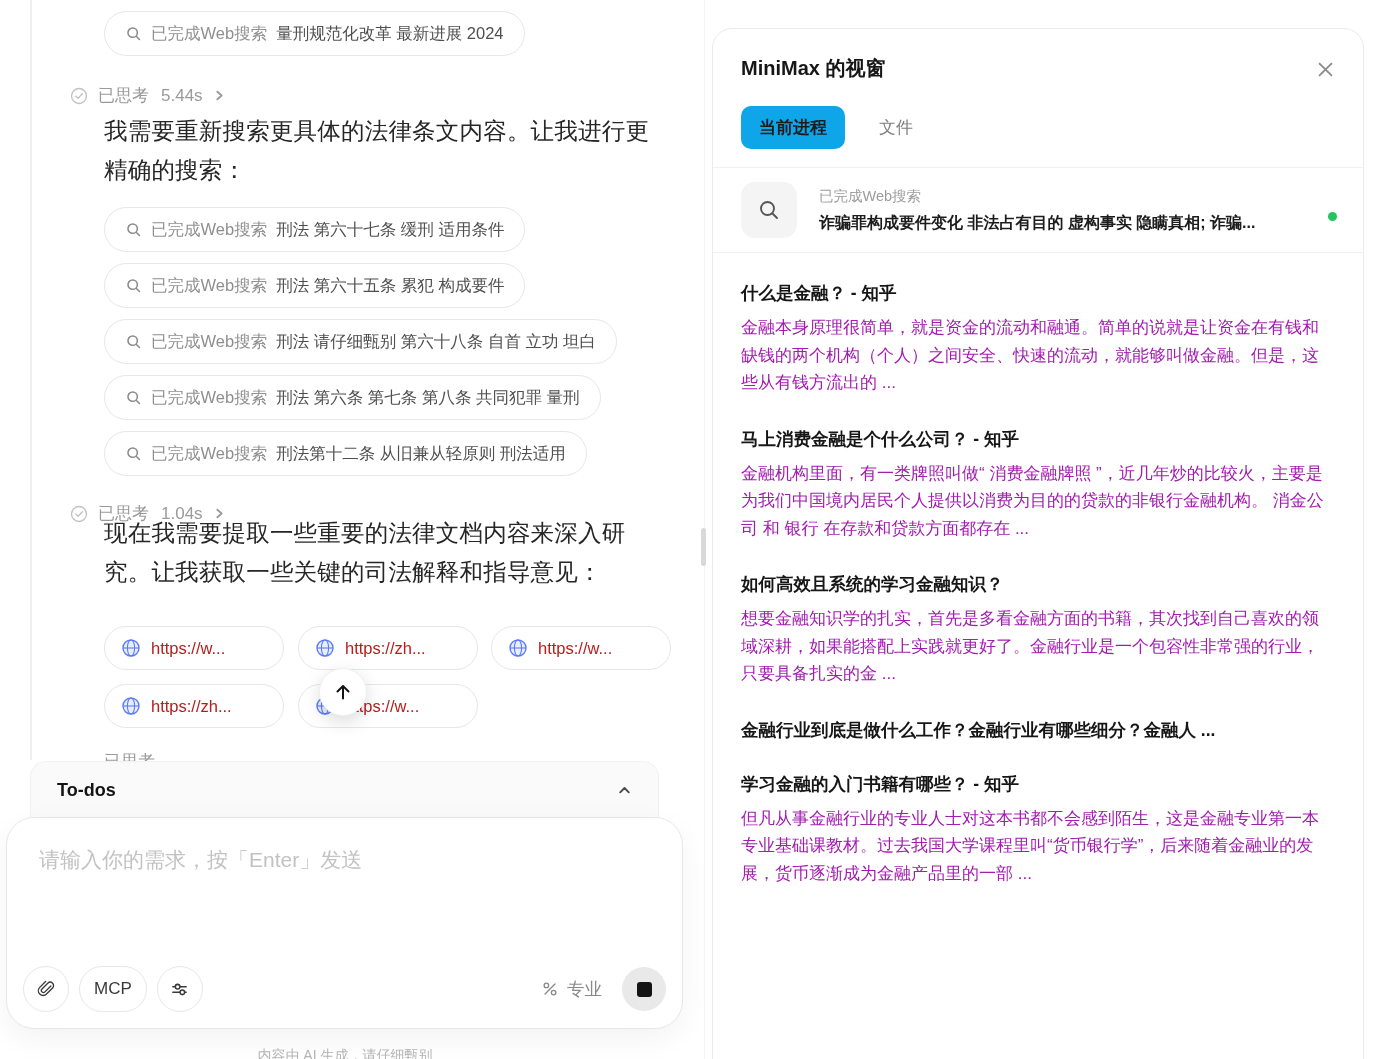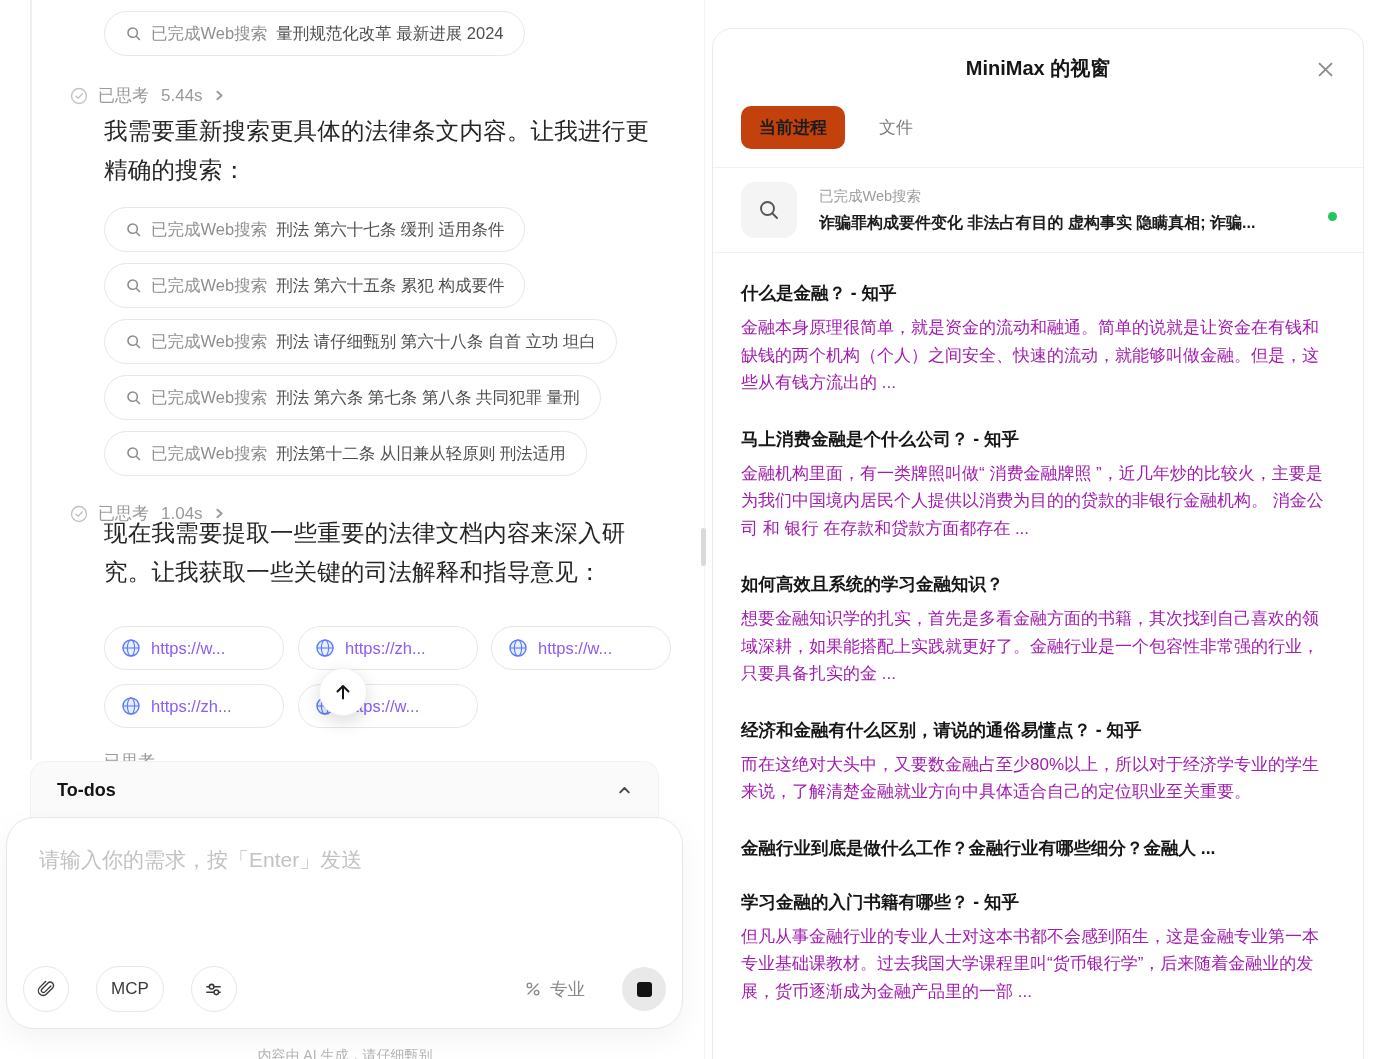--- a/index.html
+++ b/index.html
@@ -20,21 +20,21 @@
 
   .think-row { display:inline-flex; align-items:center; gap:10px; color:#9a9a9a;
     font-size:17px; cursor:pointer; }
   .think-row .dur { margin-left:2px;text-align:right; }
 
   .para { width:560px; font-size:23.5px; line-height:39px; color:#262626;
     letter-spacing:0.2px; }
 
   .url-chip { width:180px; justify-content:flex-start; gap:10px; padding:0 16px;
     height:44px; border-radius:22px; }
-  .url-chip .chip-query { color:#8b5cf6; font-size:16.5px; overflow:hidden; text-overflow:ellipsis; }
+  .url-chip .chip-query { color:#b91c1c; font-size:16.5px; overflow:hidden; text-overflow:ellipsis; }
 
   .scroll-top-btn { left:319px; top:668px; width:48px; height:48px; border-radius:50%;
     background:#fff; border:1px solid #f0f0f0; box-shadow:0 6px 18px rgba(0,0,0,.14);
     display:flex; align-items:center; justify-content:center; cursor:pointer; z-index:6; }
 
   .clipped-think { left:104px; top:750px; color:#9a9a9a; font-size:17px; z-index:1; }
 
   .todos-bar { left:30px; top:761px; width:629px; height:57px; background:#fafafa;
     border:1px solid #f1f1f1; border-bottom:none; border-radius:16px 16px 0 0;
     display:flex; align-items:center; justify-content:space-between;
@@ -42,21 +42,21 @@
   .todos-bar .todos-title { font-size:18px; font-weight:bold; color:#141414; }
 
   .composer { left:6px; top:817px; width:677px; height:212px; background:#fff;
     border:1px solid #e7e7e7; border-radius:28px; z-index:3;
     box-shadow:0 10px 30px rgba(0,0,0,.05); }
   .composer textarea { display:block; width:610px; height:96px; margin:28px 0 0 32px;
     border:none; outline:none; resize:none; font-size:21px;
     font-family:"Liberation Sans","DejaVu Sans",sans-serif; color:#333; }
   .composer textarea::placeholder { color:#c2c2c2; }
   .composer-toolbar { position:absolute; left:16px; right:16px; bottom:16px;
-    display:flex; align-items:center; gap:27px; }
+    display:flex; align-items:center; gap:10px; }
   .tool-btn { height:46px; min-width:46px; border:1px solid #e7e7e7; border-radius:23px;
     background:#fff; display:inline-flex; align-items:center; justify-content:center;
     gap:8px; padding:0 14px; font-size:17px; color:#3a3a3a; cursor:pointer; }
   .tool-btn.round { width:46px; padding:0; }
   .toolbar-spacer { flex:1; }
   .pro-toggle { display:inline-flex; align-items:center; gap:8px; color:#8a8a8a;
     font-size:17.5px; margin-right:10px; cursor:pointer; }
   .stop-btn { width:44px; height:44px; border-radius:50%; background:#e9e9e9;
     border:none; display:flex; align-items:center; justify-content:center; cursor:pointer; }
   .stop-btn .stop-square { width:15px; height:15px; background:#141414; border-radius:3px; }
@@ -64,27 +64,27 @@
   .footer-note { left:0; top:1047px; width:690px; text-align:center; font-size:14px;
     color:#b5b5b5; }
 
   .left-scrollbar-track { left:704px; top:0; width:1px; height:1059px; background:#f4f4f4; }
   .left-scrollbar-thumb { left:701px; top:528px; width:5px; height:38px;
     background:#d9d9d9; border-radius:3px; cursor:grab; }
 
   
   .panel-card { left:712px; top:28px; width:652px; height:1100px; background:#fff;
     border:1px solid #ebebeb; border-radius:20px; overflow:hidden; }
-  .panel-header { position:relative; padding:26px 28px 0;text-align:center; }
+  .panel-header { position:relative; padding:26px 28px 0; }
   .panel-title { font-size:20px; font-weight:bold; color:#161616; }
   .panel-close { position:absolute; right:24px; top:26px; width:28px; height:28px;
     display:flex; align-items:center; justify-content:center; cursor:pointer; }
   .panel-tabs { display:flex; align-items:center; margin:24px 28px 0; }
   .tab { font-size:17px; cursor:pointer; }
-  .tab.active { background:#c2410c; border-radius:10px; padding:10px 18px;
+  .tab.active { background:#0ea5e9; border-radius:10px; padding:10px 18px;
     font-weight:bold; color:#1c1c1c; }
   .tab.inactive { color:#7d7d7d; margin-left:34px; }
   .panel-divider { height:1px; background:#f1f1f1; margin-top:18px; }
   .status-row { display:flex; align-items:center; gap:22px; padding:14px 28px;
     position:relative; cursor:pointer; }
   .status-icon-box { width:56px; height:56px; border-radius:14px; background:#f4f4f4;
     display:flex; align-items:center; justify-content:center; }
   .status-texts { min-width:0; flex:1; }
   .status-label { font-size:14.5px; color:#9c9c9c; }
   .status-query { font-size:16px; font-weight:bold; color:#1c1c1c; margin-top:7px;
@@ -363,24 +363,20 @@
       </div>
       <div class="result-item">
         <div class="result-title">马上消费金融是个什么公司？ - 知乎</div>
         <div class="result-snippet">金融机构里面，有一类牌照叫做“ 消费金融牌照 ”，近几年炒的比较火，主要是为我们中国境内居民个人提供以消费为目的的贷款的非银行金融机构。 消金公司 和 银行 在存款和贷款方面都存在 ...</div>
       </div>
       <div class="result-item">
         <div class="result-title">如何高效且系统的学习金融知识？</div>
         <div class="result-snippet">想要金融知识学的扎实，首先是多看金融方面的书籍，其次找到自己喜欢的领域深耕，如果能搭配上实践就更好了。金融行业是一个包容性非常强的行业，只要具备扎实的金 ...</div>
       </div>
       <div class="result-item">
-        <div class="result-title">经济和金融有什么区别，请说的通俗易懂点？ - 知乎</div>
-        <div class="result-snippet">而在这绝对大头中，又要数金融占至少80%以上，所以对于经济学专业的学生来说，了解清楚金融就业方向中具体适合自己的定位职业至关重要。</div>
-      </div>
-      <div class="result-item">
         <div class="result-title">金融行业到底是做什么工作？金融行业有哪些细分？金融人 ...</div>
         <div class="result-snippet"></div>
       </div>
       <div class="result-item">
         <div class="result-title">学习金融的入门书籍有哪些？ - 知乎</div>
         <div class="result-snippet">但凡从事金融行业的专业人士对这本书都不会感到陌生，这是金融专业第一本专业基础课教材。过去我国大学课程里叫“货币银行学”，后来随着金融业的发展，货币逐渐成为金融产品里的一部 ...</div>
       </div>
     </div>
   </div>
 

